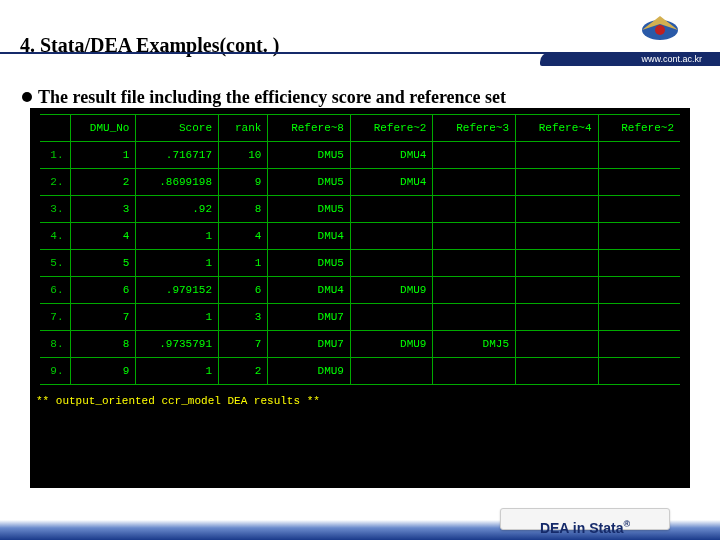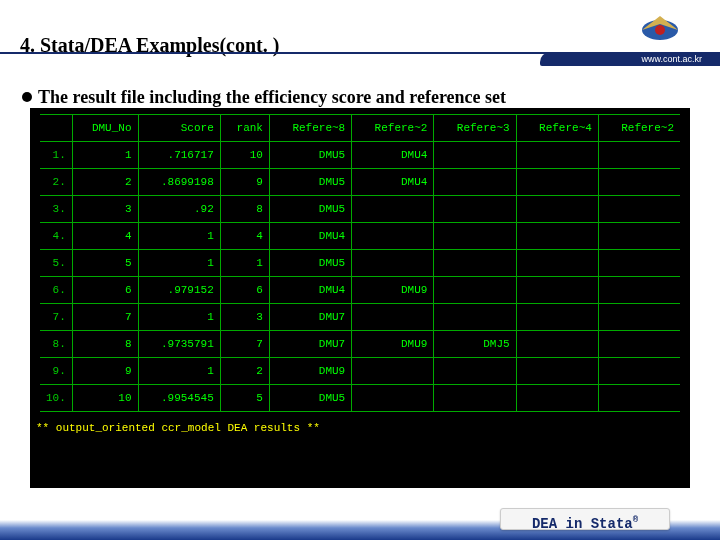--- a/index.html
+++ b/index.html
@@ -139,26 +139,26 @@
   .footer .ribbon {
     position: absolute;
     right: 50px;
     bottom: 10px;
     width: 170px;
     height: 22px;
     background: #f5f5f5;
     border: 1px solid #ccc;
     border-radius: 3px;
     box-shadow: 0 1px 2px rgba(0,0,0,0.2);
-    font-family: Liberation Mono, monospace;
+    font-family: Liberation Sans, sans-serif;
     font-size: 14px;
     font-weight: bold;
     color: #152a6a;
     text-align: center;
-    line-height: 22px;
+    line-height: 31px;
   }
   .footer .ribbon sup { font-size: 9px; }
 </style>
 </head>
 <body>
 
 <div class="header">
   <div class="header-title">4. Stata/DEA Examples(cont. )</div>
   <div class="logo">
     <svg viewBox="0 0 44 36">
@@ -289,31 +289,20 @@
           <td class="rownum">9.</td>
           <td>9</td>
           <td>1</td>
           <td>2</td>
           <td>DMU9</td>
           <td></td>
           <td></td>
           <td></td>
           <td></td>
         </tr>
-        <tr>
-          <td class="rownum">10.</td>
-          <td>10</td>
-          <td>.9954545</td>
-          <td>5</td>
-          <td>DMU5</td>
-          <td></td>
-          <td></td>
-          <td></td>
-          <td></td>
-        </tr>
       </tbody>
   </table>
   <div class="msg">** output_oriented ccr_model DEA results **</div>
 </div>
 
 <div class="footer">
   <div class="grad"></div>
   <div class="ribbon">
     <span>DEA in Stata</span><sup>®</sup>
   </div>

